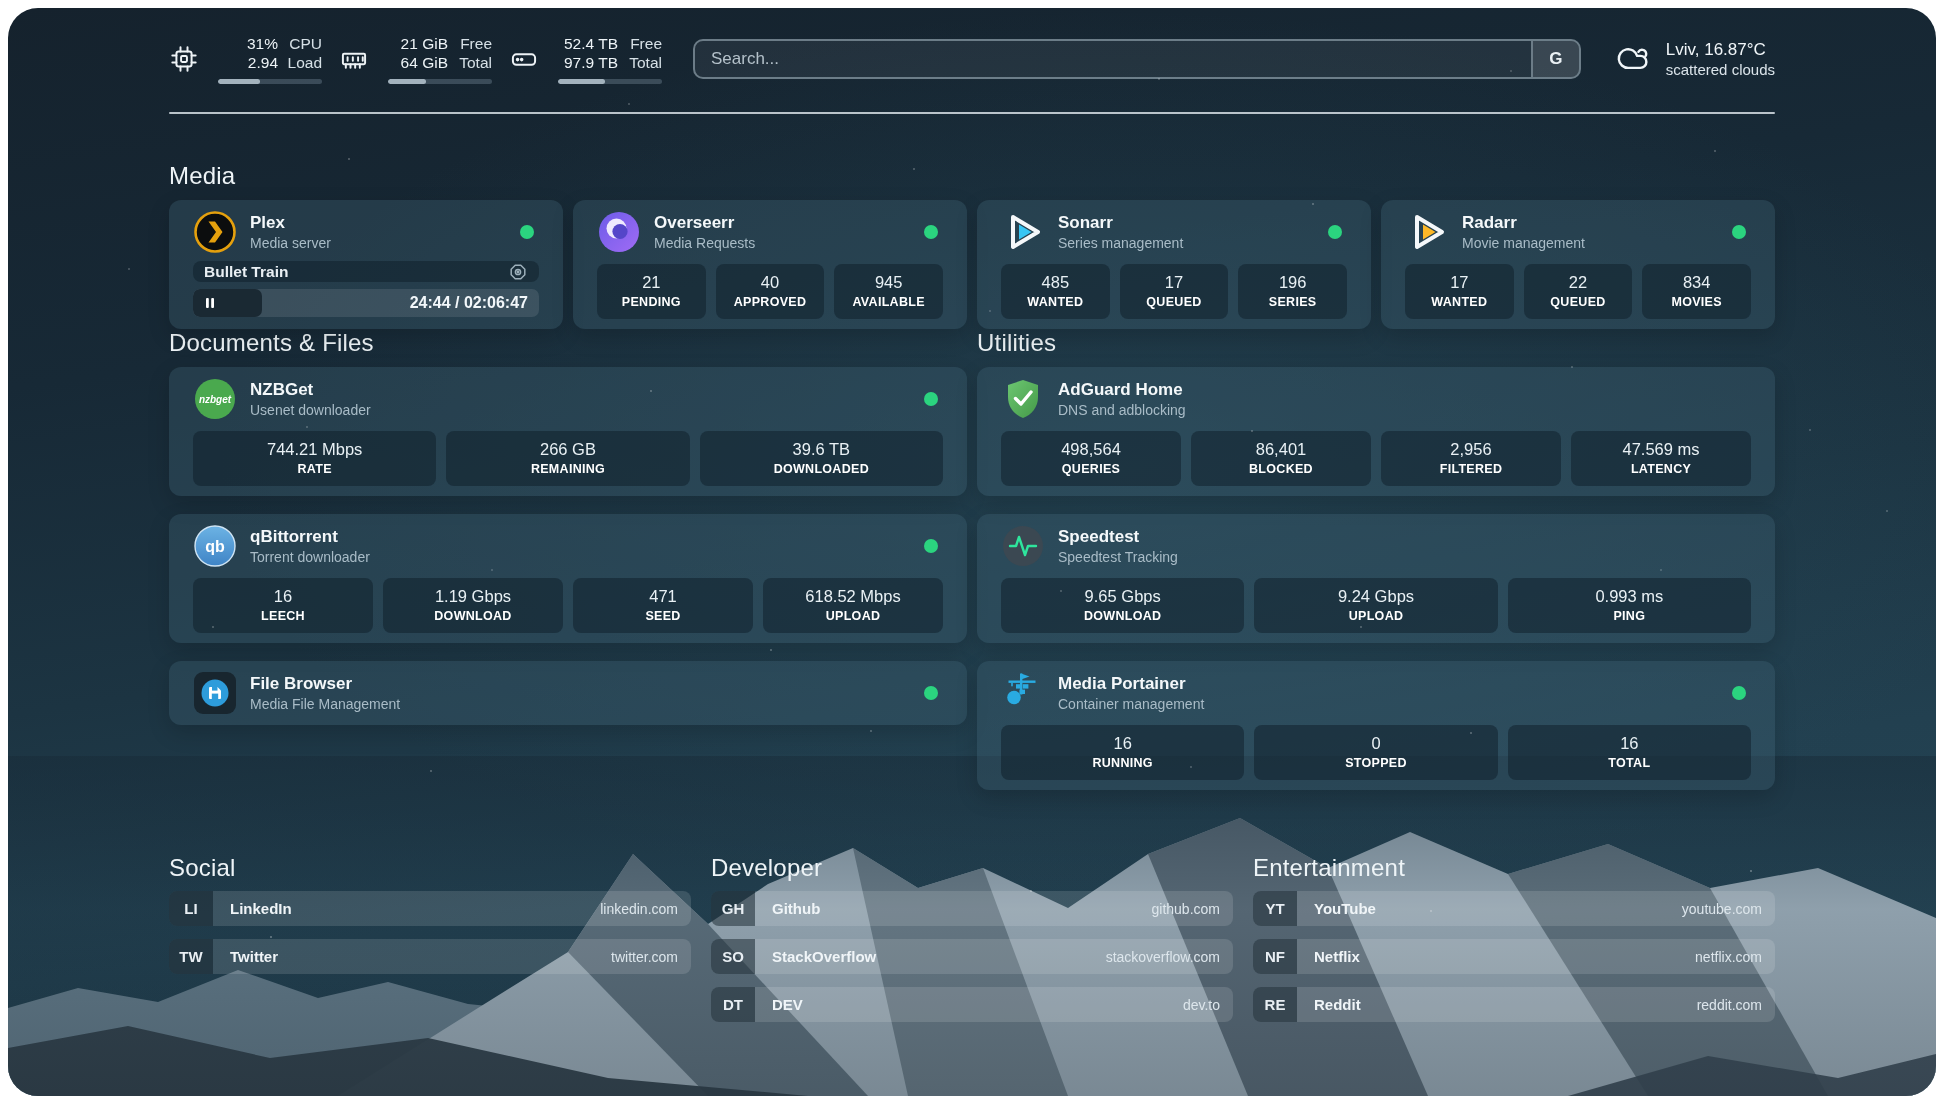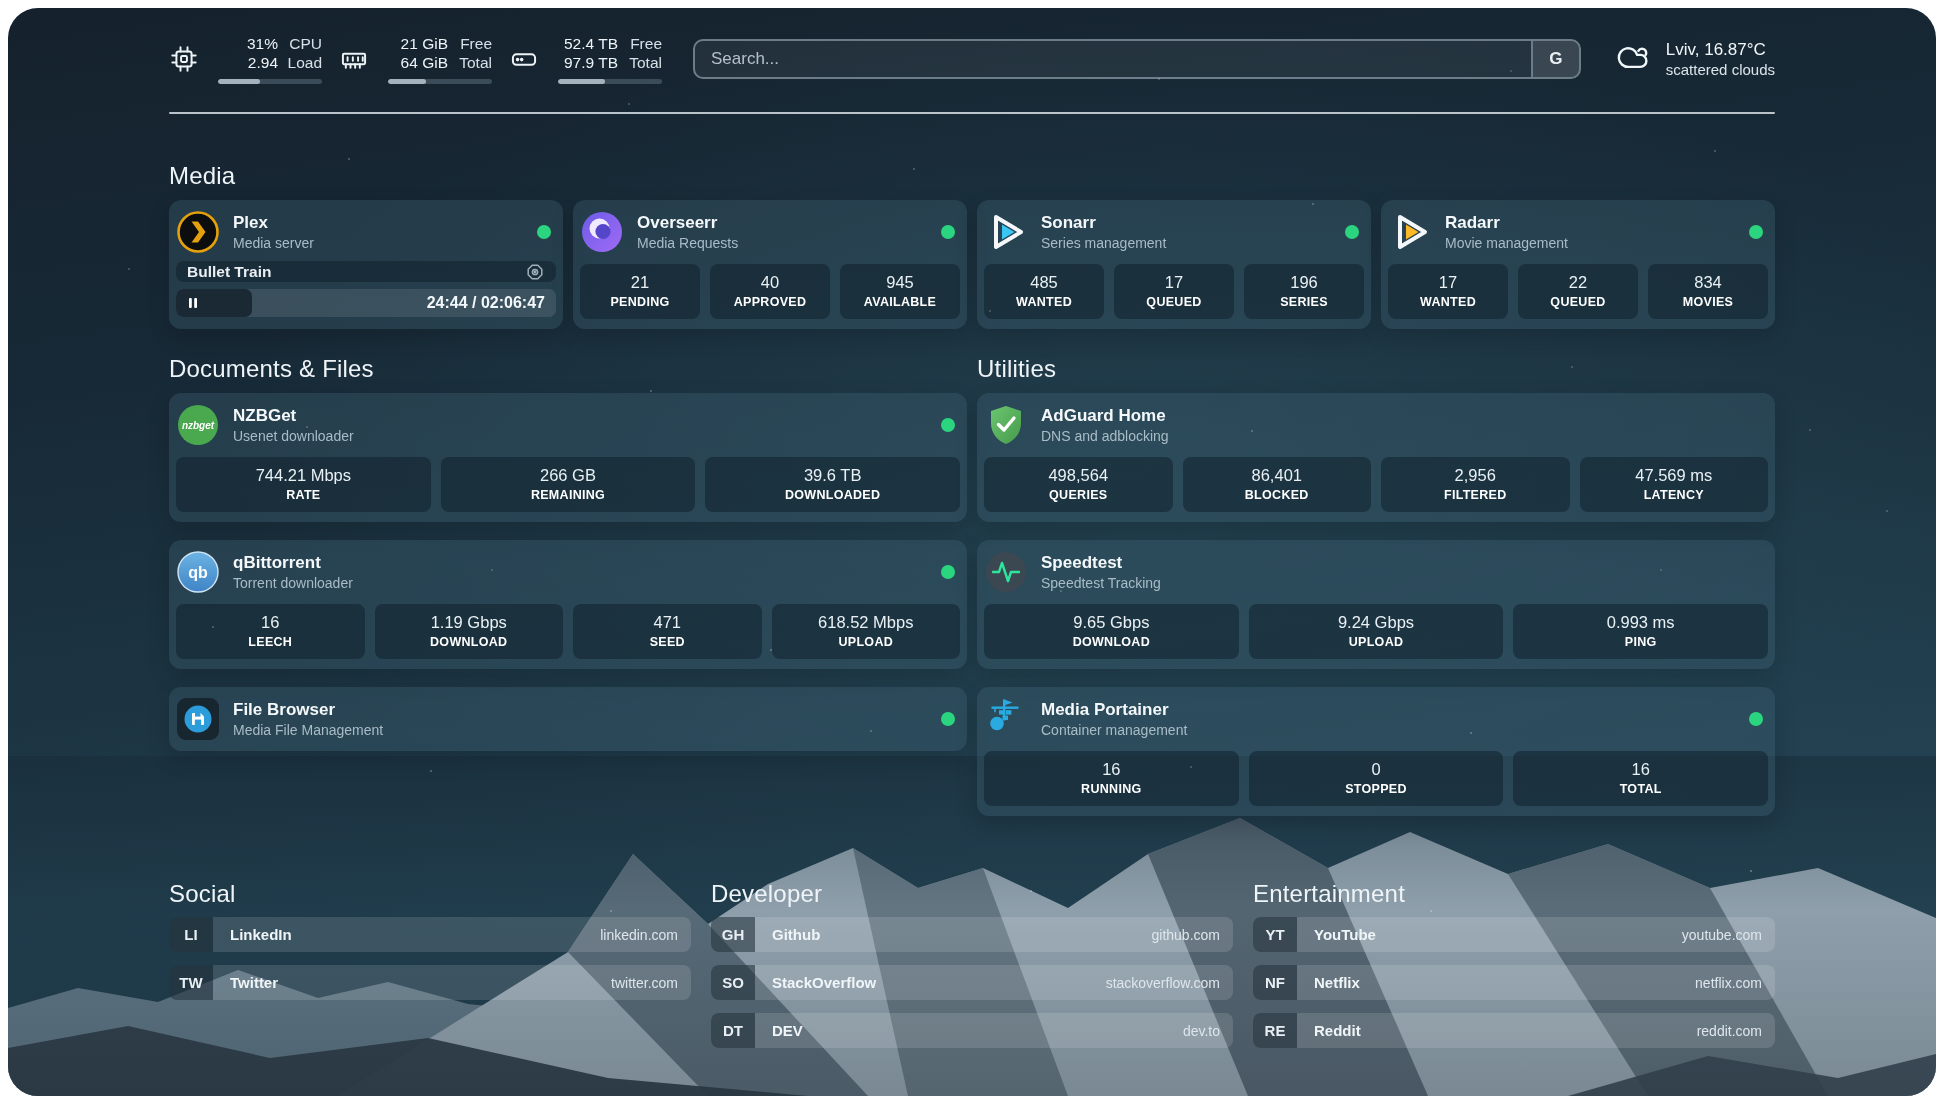--- a/index.html
+++ b/index.html
@@ -50,32 +50,32 @@
   .bar{height:5px;border-radius:3px;background:rgba(130,150,165,.35);margin-top:7px;overflow:hidden}
   .bar i{display:block;height:100%;background:#a3b2bd;border-radius:3px}
 
   .search{flex:1;display:flex;align-items:stretch;height:40px;border:2px solid rgba(170,188,199,.55);
     border-radius:10px;background:rgba(255,255,255,.06);margin:0 32px 0 14px;overflow:hidden}
   .search input{flex:1;background:transparent;border:0;outline:0;color:#e2eaef;font-size:17px;padding:0 16px;font-family:inherit}
   .search input::placeholder{color:#b4c1ca}
   .gbtn{width:48px;display:flex;align-items:center;justify-content:center;background:rgba(255,255,255,.10);
     border-left:2px solid rgba(170,188,199,.45);color:#eaf0f4;font-size:17px;font-weight:700;cursor:pointer}
 
-  .weather{display:flex;align-items:center;gap:13px;color:#f1f6f9}
+  .weather{display:flex;align-items:flex-end;gap:13px;color:#f1f6f9}
   .weather .l1{font-size:17px;line-height:21px}
   .weather .l2{font-size:15px;line-height:19px;color:#dbe4ea}
 
   .divider{height:2px;background:rgba(232,240,245,.78);margin-top:28px;border-radius:1px}
 
   
   .sec-title{margin:0;font-size:24px;font-weight:500;color:#eef4f7;letter-spacing:.2px}
   .media-sec{margin-top:48px}
   .media-grid{display:grid;grid-template-columns:repeat(4,1fr);gap:10px;margin-top:10px}
 
-  .card{position:relative;background:rgba(64,100,117,.34);border-radius:12px;padding:10px 7px;
+  .card{position:relative;background:rgba(64,100,117,.34);border-radius:12px;padding:10px 24px;
     box-shadow:0 8px 22px rgba(0,0,0,.16)}
   .card-head{display:flex;align-items:center;gap:13px}
   .applogo{width:44px;height:44px;flex:0 0 auto;display:flex;align-items:center;justify-content:center}
   .app-title{font-size:17px;font-weight:700;color:#f4f8fa;line-height:21px}
   .app-sub{font-size:14px;color:#a9bcc7;line-height:17px;margin-top:2px}
   .status-dot{width:14px;height:14px;border-radius:50%;background:#2bd47f;margin-left:auto;margin-right:5px;flex:0 0 auto}
 
   .stats{display:grid;gap:10px;margin-top:10px}
   .cols-3{grid-template-columns:repeat(3,1fr)}
   .cols-4{grid-template-columns:repeat(4,1fr)}
@@ -84,21 +84,21 @@
   .stat .sl{font-size:12.5px;font-weight:700;color:#fff;margin-top:3px;letter-spacing:.3px;line-height:15px}
 
   
   .stream-row{margin-top:7px;height:21px;background:rgba(10,24,34,.42);border-radius:8px;display:flex;align-items:center;padding:0 11px}
   .stream-title{font-size:15.5px;font-weight:700;color:#e9eff3}
   .cam{margin-left:auto;display:flex;color:#9db0bb;cursor:pointer}
   .player-row{margin-top:7px;height:28px;background:rgba(255,255,255,.10);border-radius:7px;position:relative;display:flex;align-items:center;overflow:hidden}
   .elapsed{position:absolute;left:0;top:0;bottom:0;background:rgba(6,17,26,.62);border-radius:7px;display:flex;align-items:center;padding-left:11px}
   .ptime{margin-left:auto;padding-right:11px;font-size:16px;font-weight:700;color:#f2f7fa;position:relative}
 
-  .split{display:grid;grid-template-columns:1fr 1fr;gap:0 10px;margin-top:26px}
+  .split{display:grid;grid-template-columns:1fr 1fr;gap:0 10px;}
   .colstack .card{margin-top:18px}
   .colstack .card:first-of-type{margin-top:10px}
 
   
   .bookmarks{display:grid;grid-template-columns:repeat(3,1fr);gap:0 20px;margin-top:64px;padding-bottom:40px}
   .bm-row{display:flex;align-items:center;height:35px;background:rgba(255,255,255,.13);border-radius:8px;margin-top:13px;overflow:hidden;cursor:pointer}
   .bm-group h2 + .bm-row{margin-top:9px}
   .bm-abbr{width:44px;align-self:stretch;background:rgba(10,25,36,.5);display:flex;align-items:center;justify-content:center;
     font-size:15px;font-weight:700;color:#e8eef3;flex:0 0 auto}
   .bm-name{margin-left:17px;font-size:15px;font-weight:700;color:#f0f5f8}

